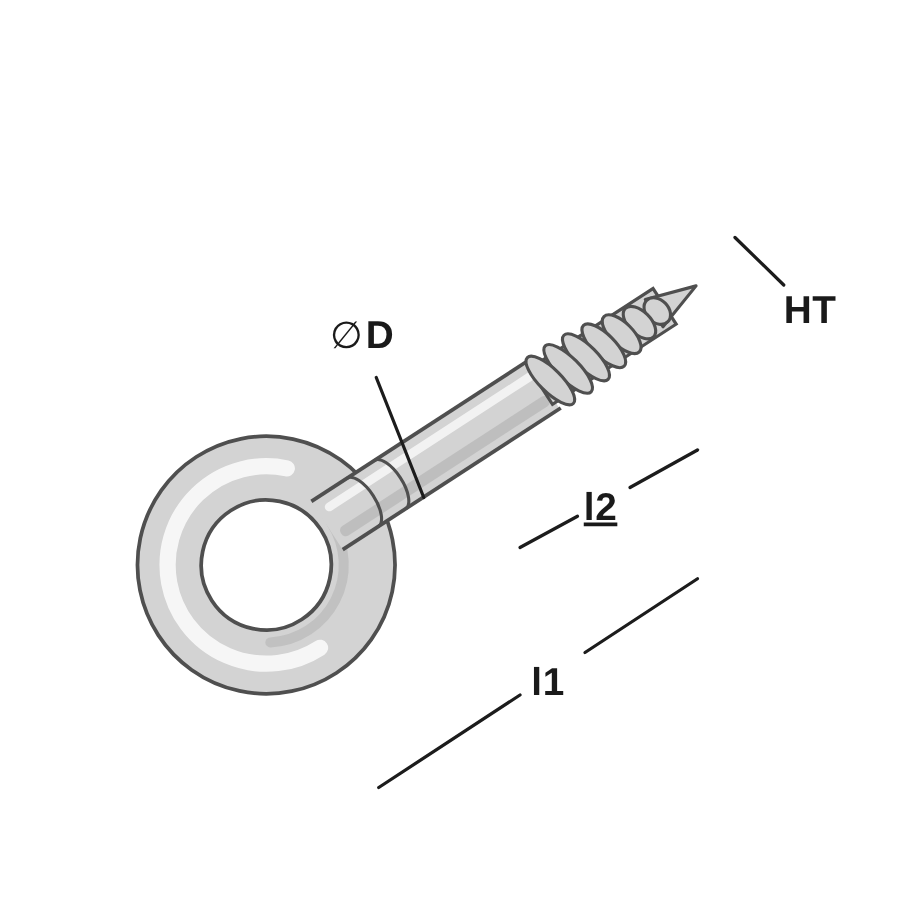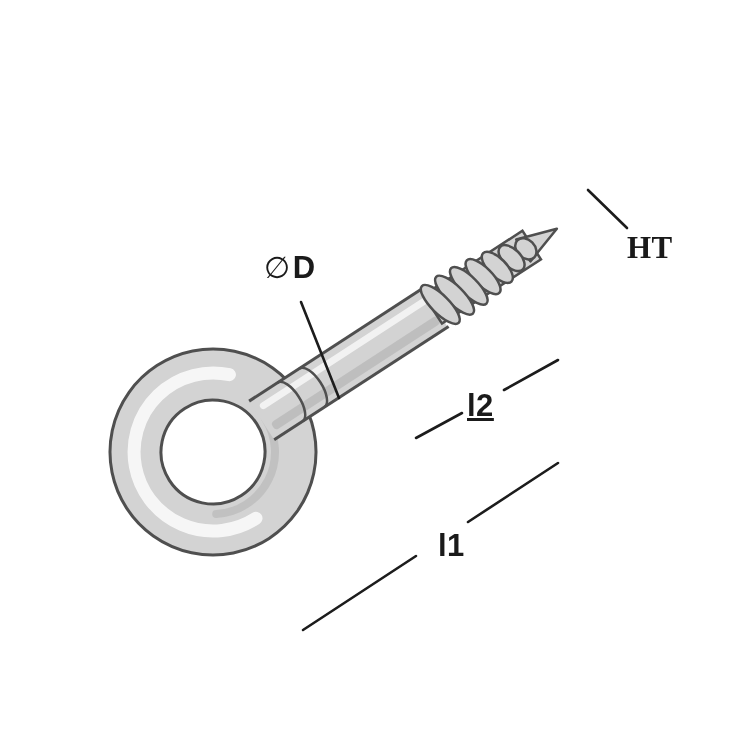--- a/index.html
+++ b/index.html
@@ -92,19 +92,19 @@
 
       <line x1="303" y1="630" x2="416" y2="556"></line>
       <line x1="468" y1="522" x2="558" y2="463"></line>
     </g>
   </svg>
 
   <div class="dim-label" style="left:264px; top:250px;">
     <span class="dia-symbol">∅</span><span>D</span>
   </div>
 
-  <div class="dim-label" style="left:627px; top:230px;font-family:Liberation Serif, serif;">HT</div>
+  <div class="dim-label" style="left:627px; top:230px;">HT</div>
 
   <div class="dim-label" style="left:467px; top:388px;text-decoration:underline;">l2</div>
 
-  <div class="dim-label" style="left:438px; top:528px;">l1</div>
+  <div class="dim-label" style="left:425px; top:528px;">l1</div>
 
 </div>
 
 </body></html>

